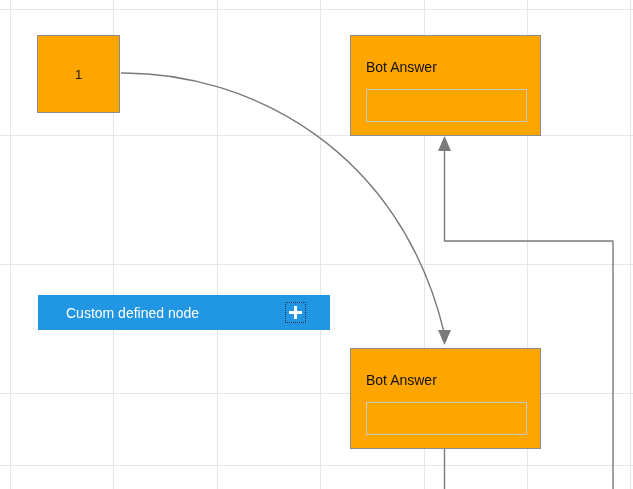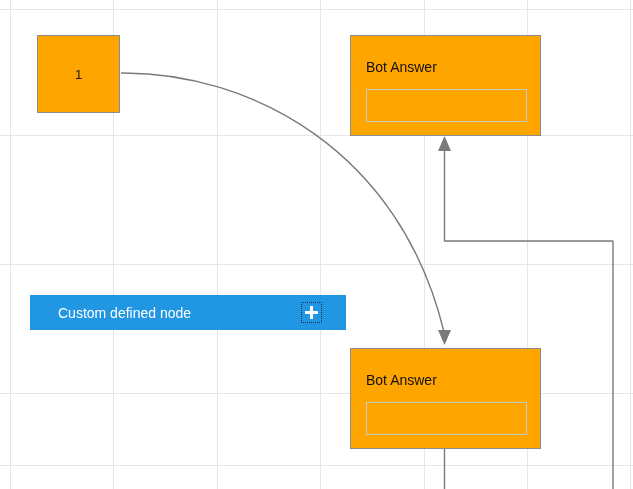--- a/index.html
+++ b/index.html
@@ -80,23 +80,23 @@
     top: 53px;
     width: 161px;
     height: 33px;
     box-sizing: border-box;
     border: 1px solid #c9c9c9;
     background: transparent;
   }
   
   .palette-item {
     position: absolute;
-    left: 30px;
+    left: 38px;
     top: 295px;
-    width: 316px;
+    width: 292px;
     height: 35px;
     background: #2196e3;
     display: flex;
     align-items: center;
   }
   .palette-label {
     color: #ffffff;
     font-size: 14px;
     margin-left: 28px;
     line-height: 1;

